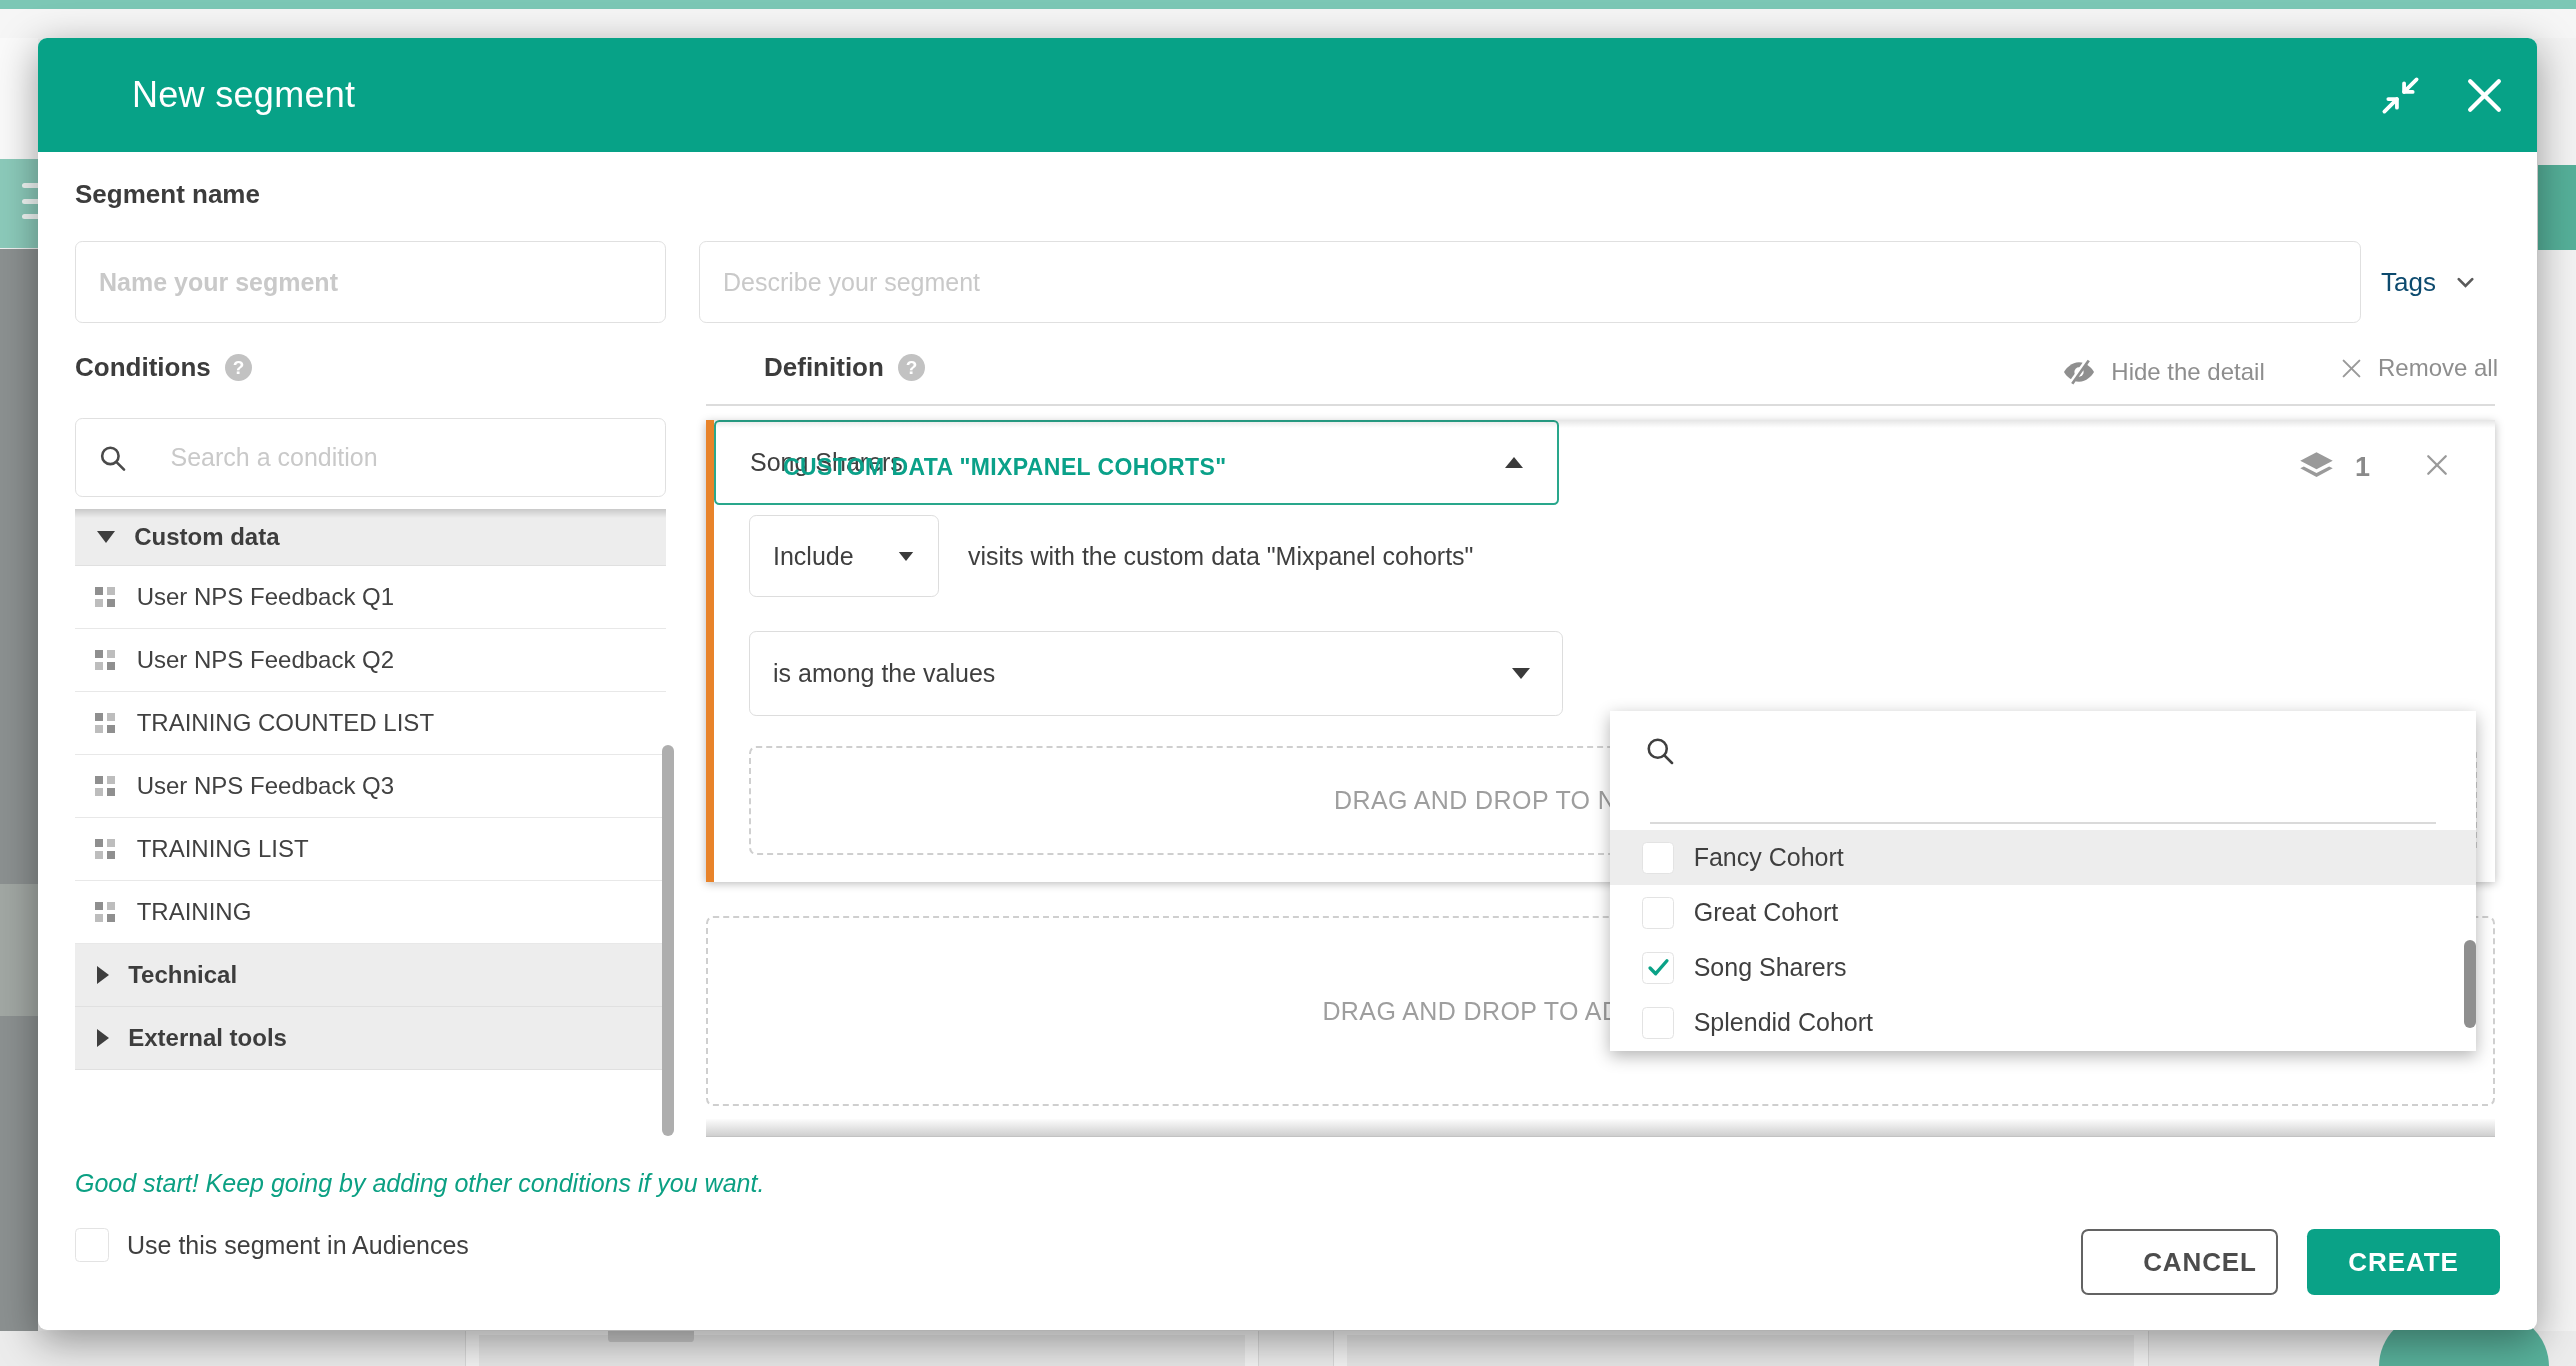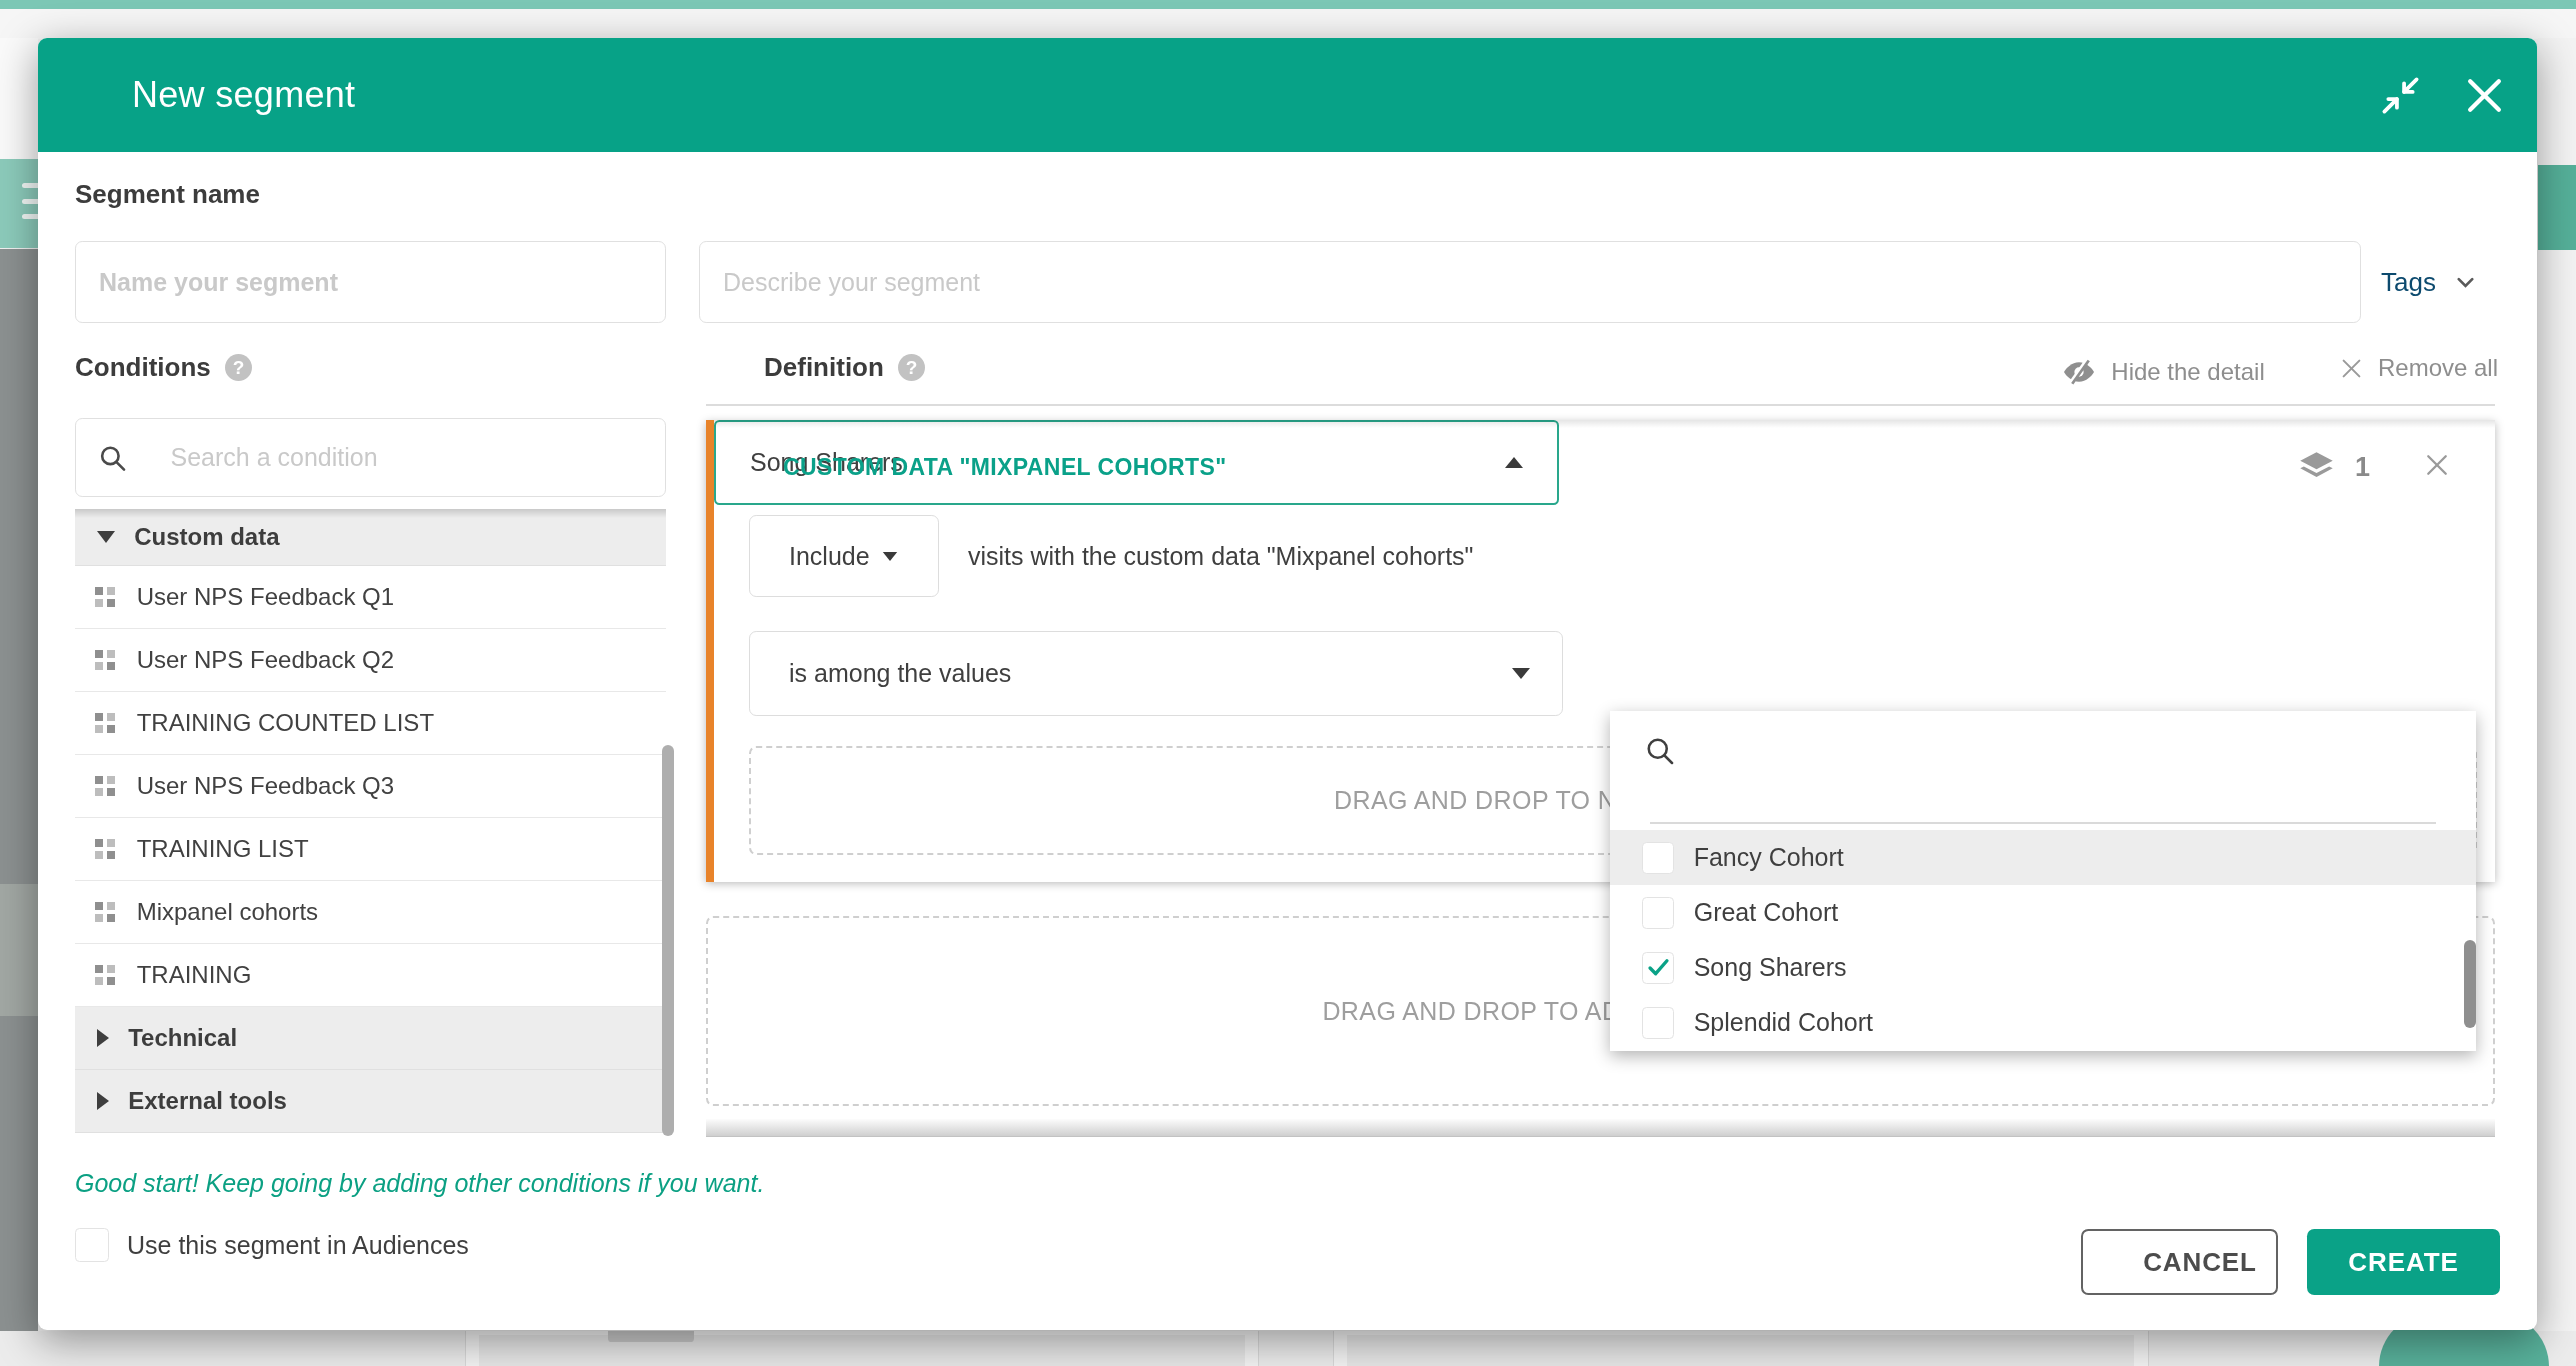--- a/index.html
+++ b/index.html
@@ -86,21 +86,21 @@
   .card { left:668px; top:382px; width:1789px; height:462px; background:#fff;
           box-shadow:0 1.8px 9px rgba(0,0,0,.28); border-left:8px solid #e8832a; }
   .card::before { content:""; position:absolute; left:0; top:0; width:100%; height:8px;
                   background:linear-gradient(rgba(0,0,0,.10), rgba(0,0,0,0)); }
   .card-title { left:69px; top:34px; font-size:23px; font-weight:700; color:#0aa189; letter-spacing:0.4px; }
   .layers-wrap { right:125px; top:27px; display:flex; align-items:center; gap:18px; }
   .layers-count { font-size:27px; font-weight:700; color:#8a8a8a; }
   .card-close { right:39px; top:25px; width:39px; height:39px; display:flex; align-items:center; justify-content:center; cursor:pointer; }
 
   .select { position:absolute; border:1.8px solid #ddd; border-radius:7.2px; background:#fff; display:flex;
-            align-items:center; justify-content:space-between; padding:0 39px; cursor:pointer; }
+            align-items:center; justify-content:space-between; padding:0 23px; cursor:pointer; }
   .select-label { font-size:25px; color:#3f3f3f; }
   .caret-down { width:0; height:0; border-left:9px solid transparent; border-right:9px solid transparent; border-top:11.6px solid #3a3a3a; }
   .caret-up { width:0; height:0; border-left:9px solid transparent; border-right:9px solid transparent; border-bottom:11.6px solid #3a3a3a; }
   .include-select { left:35px; top:95px; width:190px; height:82px; }
   .sentence { left:254px; top:118px; font-size:25px; color:#3f3f3f; line-height:36px; }
   .operator-select { left:35px; top:211px; width:814px; height:85px; padding-right:32px; }
   .value-combo { left:895px; top:206px; width:845px; height:85px; border:2.7px solid #29a78c; border-radius:5.4px;
                  display:flex; align-items:center; justify-content:space-between; padding:0 34px; background:#fff; cursor:pointer; }
 
   .dropzone { position:absolute; border:2.7px dashed #cfcfcf; border-radius:7.2px; }
@@ -264,29 +264,20 @@
           <span class="cond-item-label">User NPS Feedback Q3</span>
         </div>
         <div class="cond-item">
           <span class="drag-handle">
             <i></i>
             <i></i>
             <i></i>
             <i></i>
           </span>
           <span class="cond-item-label">TRAINING LIST</span>
-        </div>
-        <div class="cond-item">
-          <span class="drag-handle">
-            <i></i>
-            <i></i>
-            <i></i>
-            <i></i>
-          </span>
-          <span class="cond-item-label">Mixpanel cohorts</span>
         </div>
         <div class="cond-item">
           <span class="drag-handle">
             <i></i>
             <i></i>
             <i></i>
             <i></i>
           </span>
           <span class="cond-item-label">TRAINING</span>
         </div>

